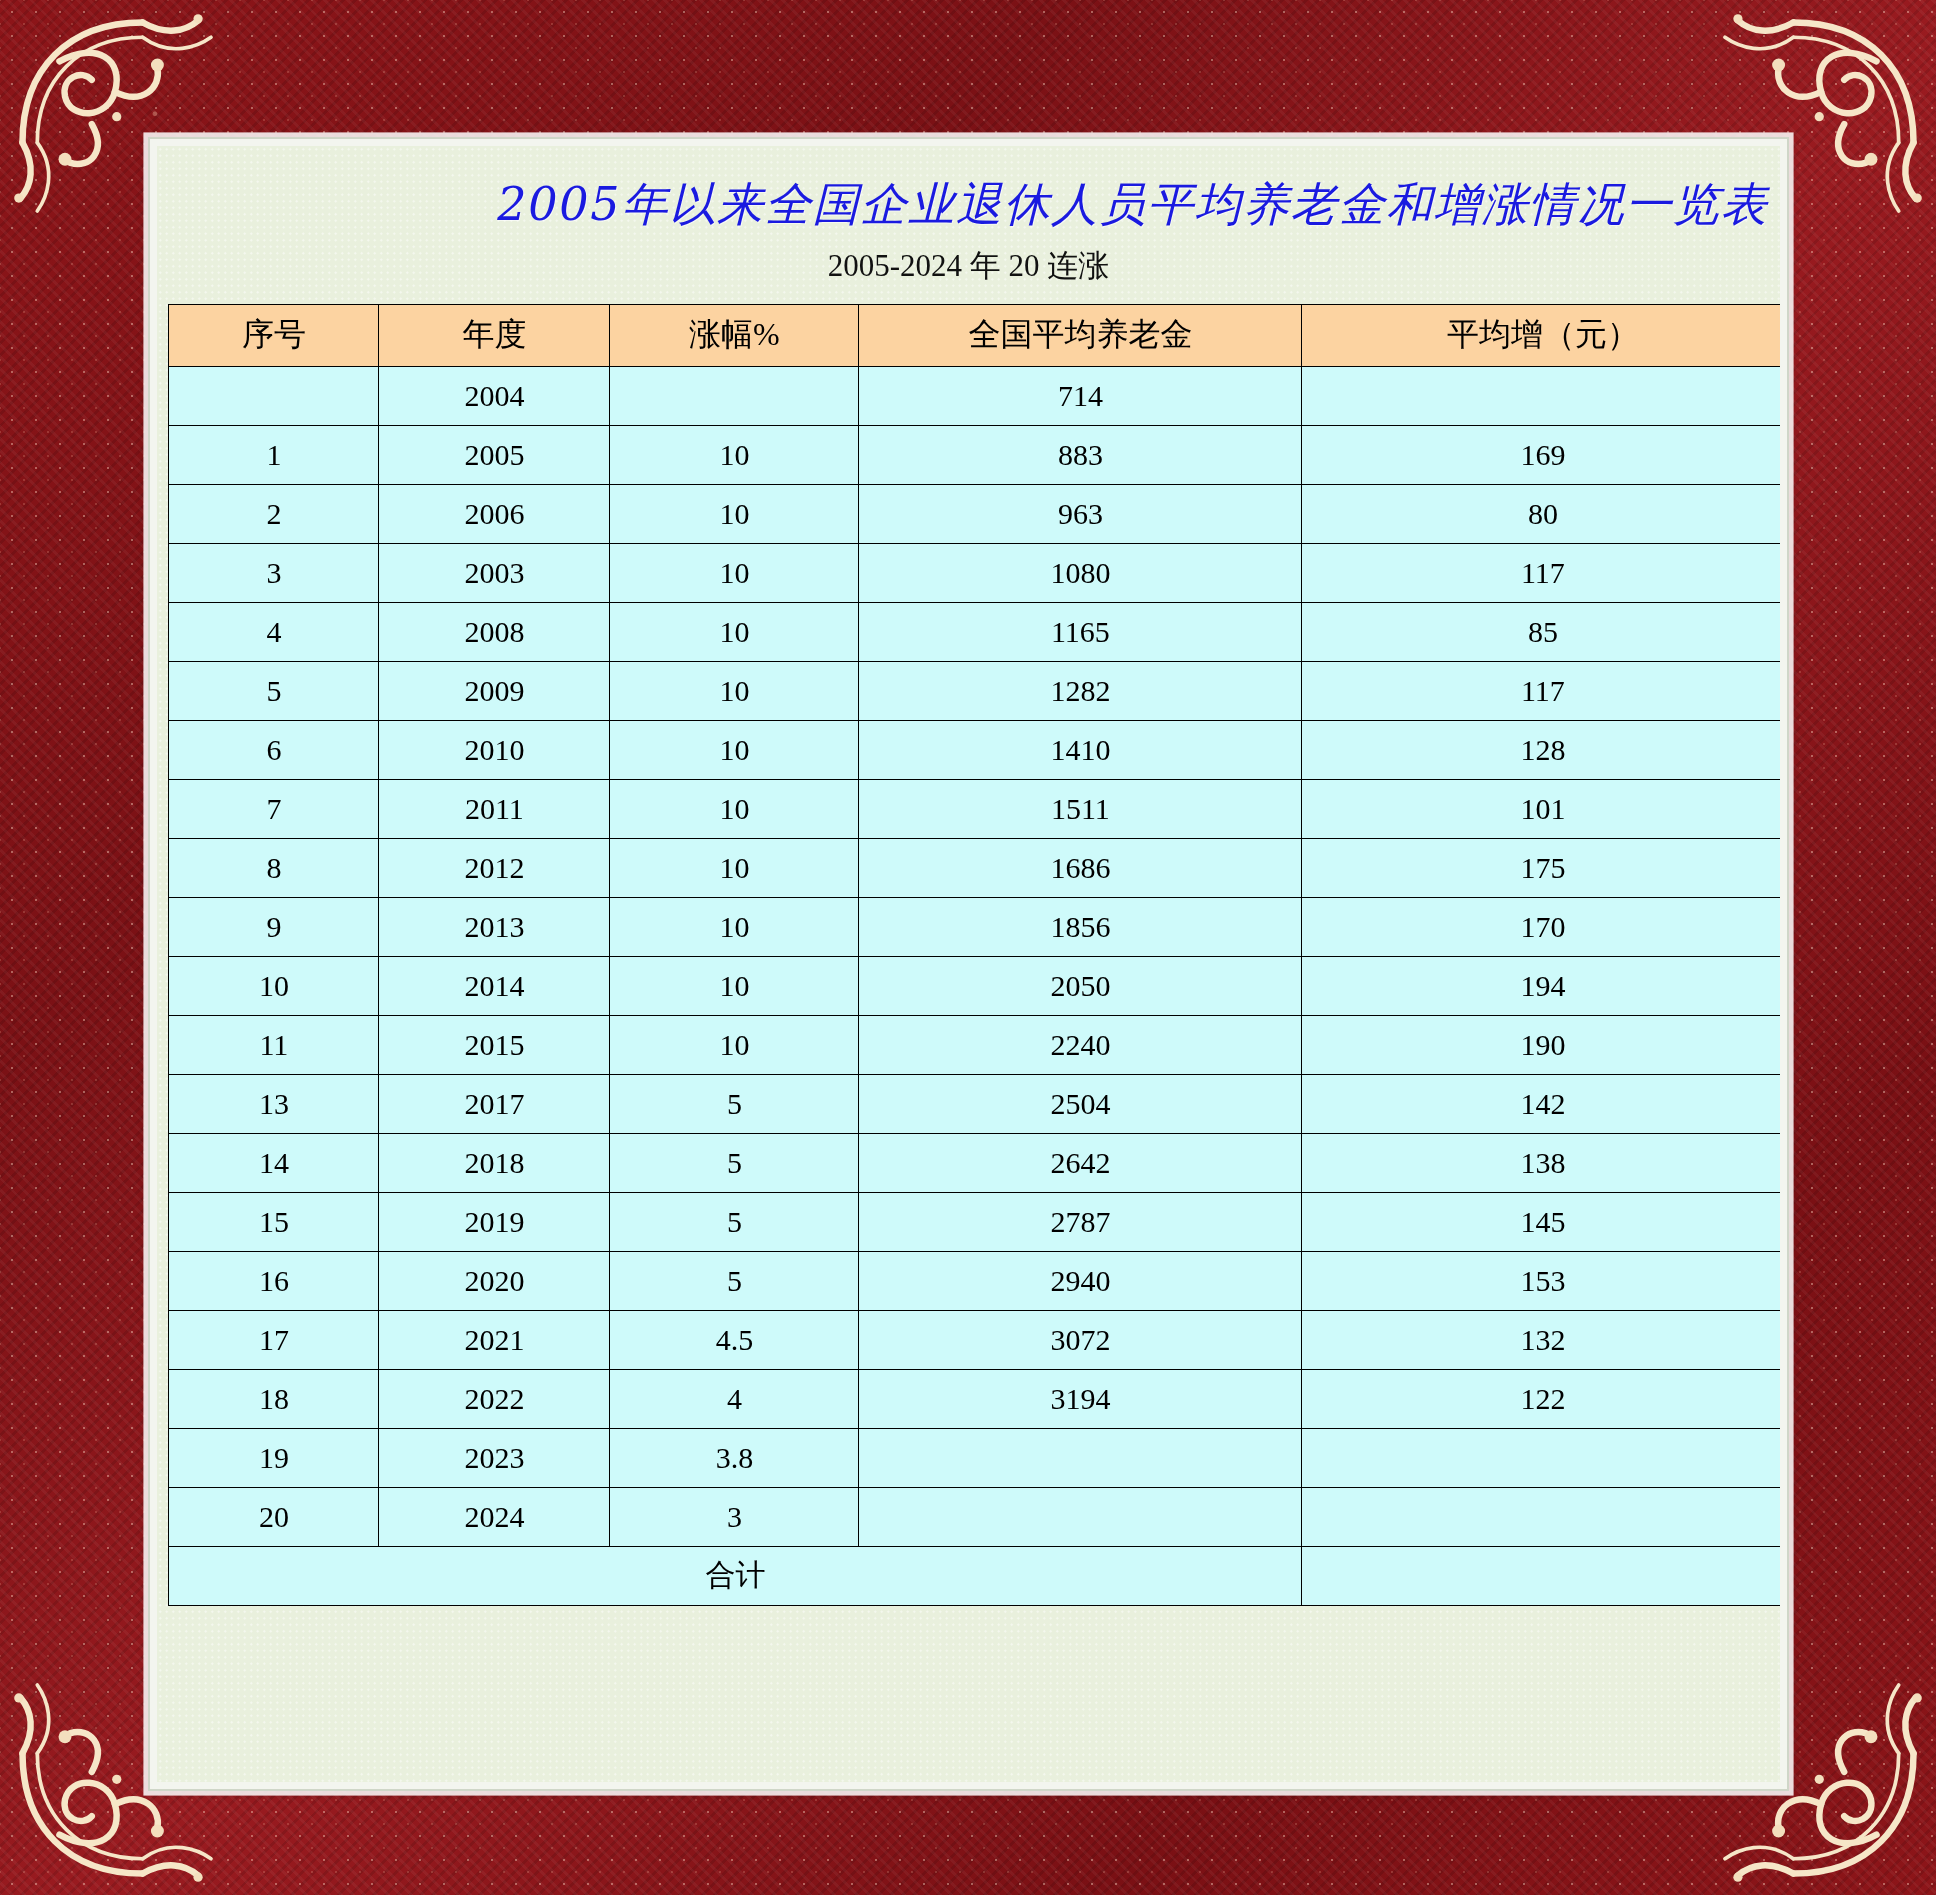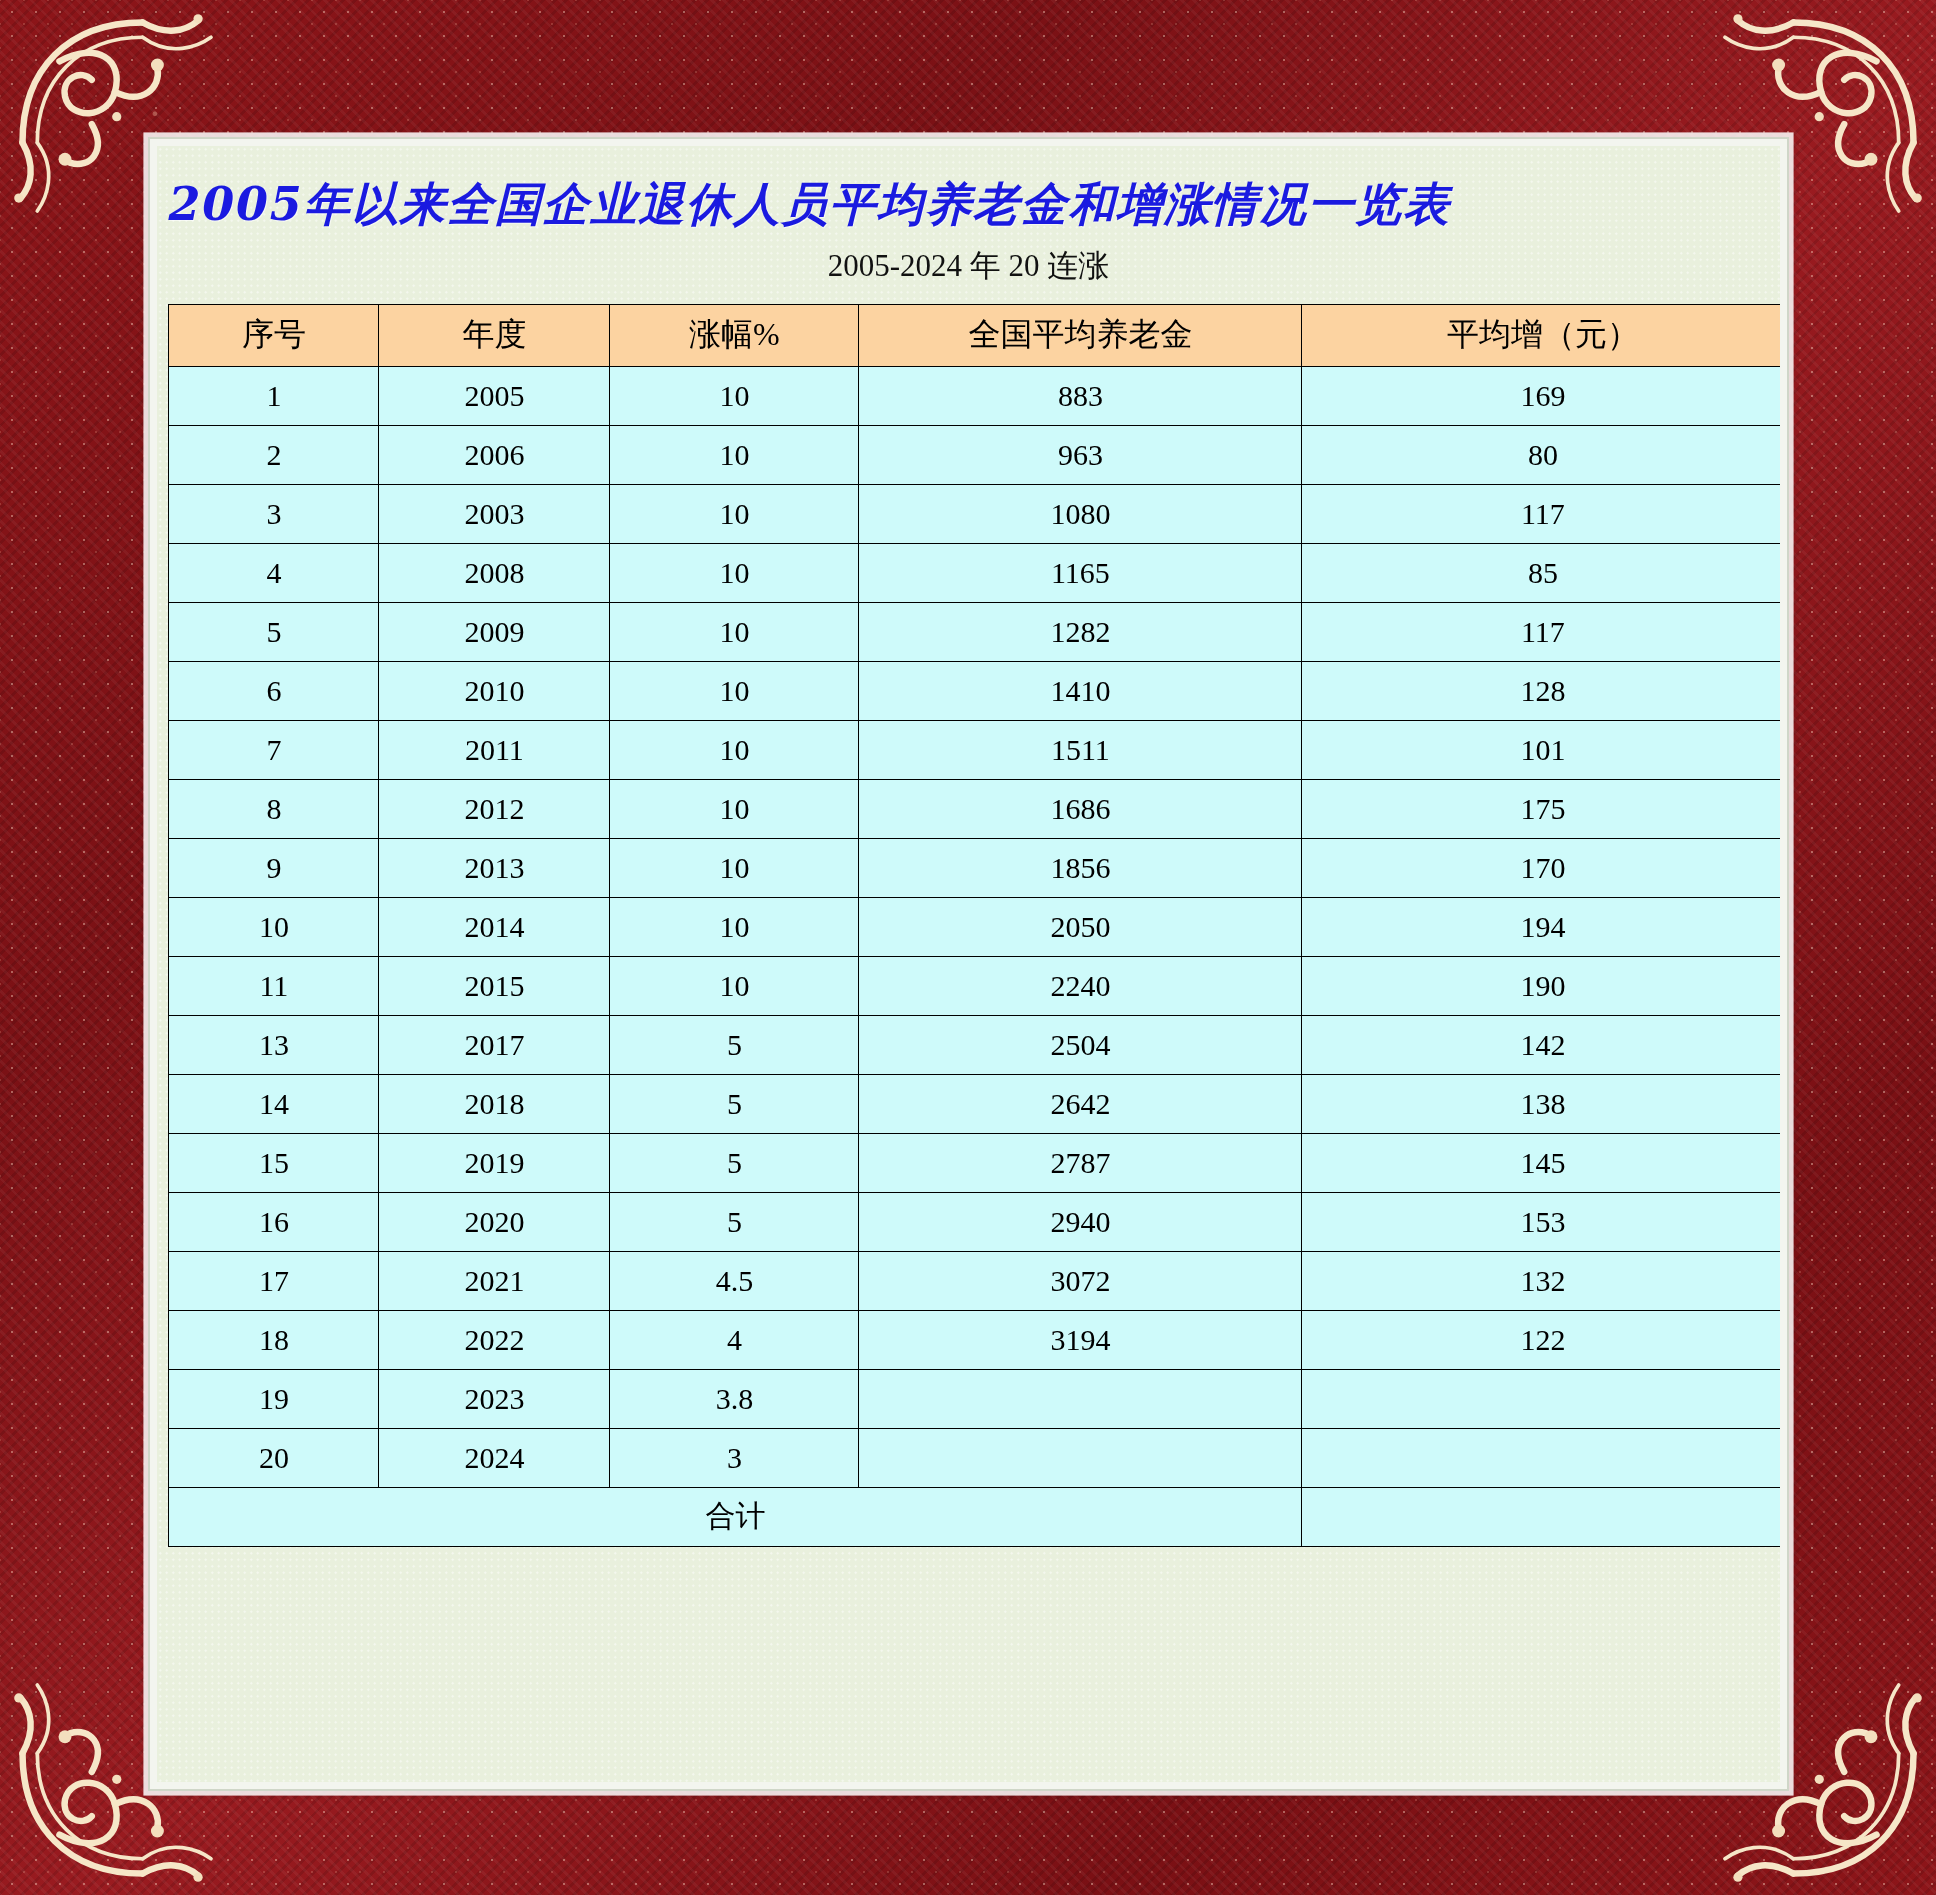--- a/index.html
+++ b/index.html
@@ -73,23 +73,23 @@
     background: #e9f0dd;
     box-sizing: border-box;
     padding: 9.2px 11px 0 11px;
     overflow: hidden;
     background-image:
       radial-gradient(circle, rgba(255,255,255,0.55) 0.9px, transparent 1.3px);
     background-size: 6.5px 6.5px;
   }
 
   .doc-title {
-    text-align: left;
+    text-align: right;
     font-family: "DejaVu Serif", "Liberation Serif", serif;
-    font-weight: 700;
+    font-weight: 400;
     font-style: italic;
     font-size: 46px;
     letter-spacing: 1.8px;
     color: #1a1ae0;
     margin: 18.5px 0 9.2px 0;
     text-shadow: 0.9px 0.9px 0 rgba(255,255,255,0.6);
     white-space: nowrap;
   }
   .doc-subtitle {
     text-align: center;
@@ -245,20 +245,27 @@
           <tr>
             <th>序号</th>
             <th>年度</th>
             <th>涨幅%</th>
             <th>全国平均养老金</th>
             <th>平均增（元）</th>
           </tr>
         </thead>
         <tbody>
             <tr>
+              <td></td>
+              <td>2004</td>
+              <td></td>
+              <td>714</td>
+              <td></td>
+            </tr>
+            <tr>
               <td>1</td>
               <td>2005</td>
               <td>10</td>
               <td>883</td>
               <td>169</td>
             </tr>
             <tr>
               <td>2</td>
               <td>2006</td>
               <td>10</td>

